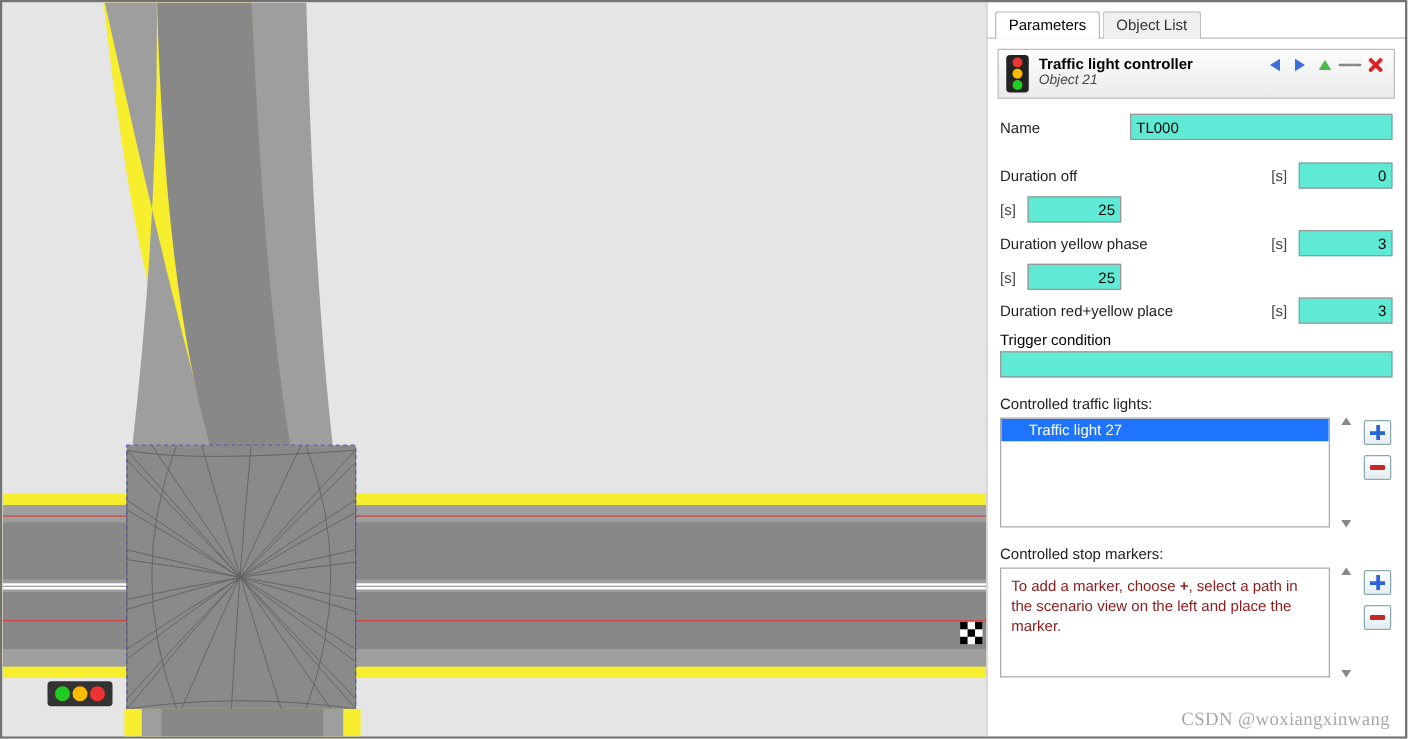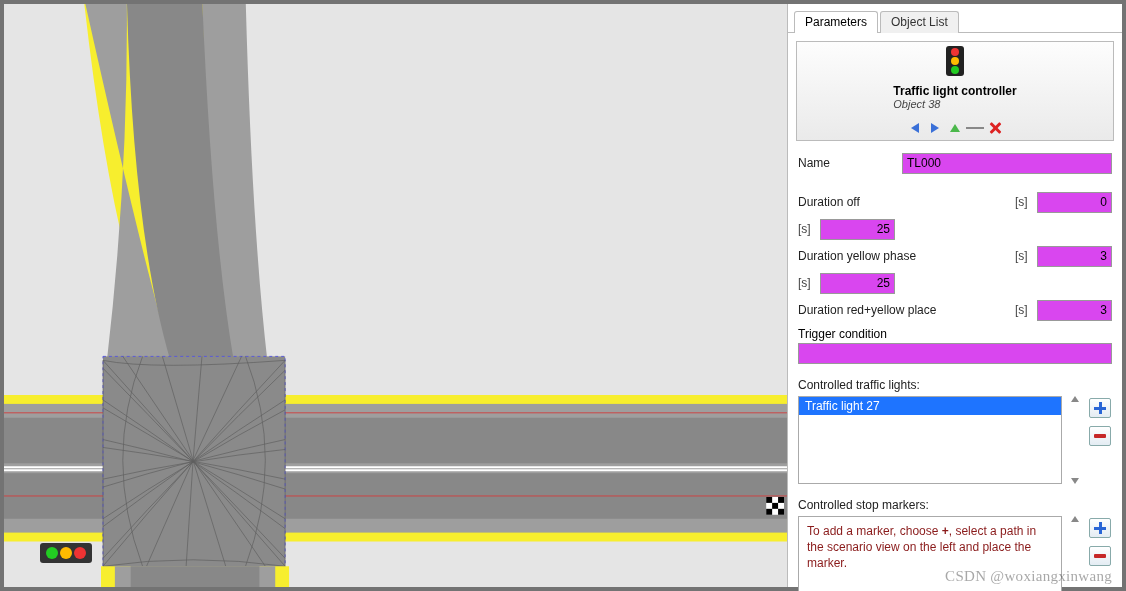--- a/index.html
+++ b/index.html
@@ -1,26 +1,26 @@
 <!DOCTYPE html>
 <html><head>
 <meta charset="utf-8">
 <style>
   * { box-sizing: border-box; margin: 0; padding: 0; font-family: Tahoma, Geneva, sans-serif; font-size: 12px; }
   body { background:#fff; width:1126px; height:591px; overflow:hidden; position:relative; }
-  .app { display:flex; width:100%; height:100%; border:4px solid #737373; }
+  .app { display:flex; width:100%; height:100%; border:2px solid #737373; }
   .scenario-view { flex:1; position:relative; background:#e5e5e5; overflow:hidden; }
   .scenario-svg { position:absolute; inset:0; }
   .right-panel { width:335px; background:#fff; border-left:1px solid #bbb; display:flex; flex-direction:column; }
   
   .tabs { display:flex; padding:6px 6px 0 6px; border-bottom:1px solid #bbb; }
   .tab { padding:3px 10px 4px; border:1px solid #bbb; border-bottom:none; margin-right:2px; background:#fff; border-top-left-radius:3px; border-top-right-radius:3px; cursor:default; position:relative; top:1px; }
   .tab.inactive { background:#f0f0f0; color:#333; }
   
-  .obj-header { margin:8px 8px 6px 8px; padding:4px 6px; border:1px solid #bbb; display:flex; align-items:center; gap:8px; background:linear-gradient(#fdfdfd,#eaeaea);flex-direction:column; }
+  .obj-header { margin:8px 8px 6px 8px; padding:4px 6px; border:1px solid #bbb; display:flex; align-items:flex-start; gap:8px; background:linear-gradient(#fdfdfd,#eaeaea); }
   .traffic-icon { width:18px; height:30px; background:#222; border-radius:3px; display:flex; flex-direction:column; justify-content:space-around; align-items:center; padding:2px 0; }
   .traffic-icon .l { width:8px; height:8px; border-radius:50%; }
   .lr{background:#e33;} .ly{background:#fb0;} .lg{background:#2c2;}
   .obj-title { flex:1; display:flex; flex-direction:column; line-height:1.2; }
   .obj-title-main{font-weight:bold;} .obj-title-sub{color:#444; font-style:italic; font-size:11px;}
   .hdr-btns { display:flex; gap:2px; align-items:center; }
   .ico-btn { width:18px; height:16px; display:flex; align-items:center; justify-content:center; }
   .arrow{width:0;height:0; border-top:5px solid transparent; border-bottom:5px solid transparent;}
   .arrow.left{border-right:8px solid #3a70d8;}
   .arrow.right{border-left:8px solid #3a70d8;}
@@ -30,26 +30,26 @@
   .del-ico:before,.del-ico:after{content:"";position:absolute;left:6px;top:0;width:3px;height:14px;background:#d22;border-radius:1px;}
   .del-ico:before{transform:rotate(45deg);} .del-ico:after{transform:rotate(-45deg);}
   
   .form { padding:0 10px; }
   .row { display:flex; align-items:center; margin:6px 0; }
   .row label { flex:1; color:#222; }
   .unit { width:22px; color:#444; text-align:left; }
   .row input[type=text].wide { width:210px; }
   .row input[type=text].num { width:75px; text-align:right; }
   .row select { width:115px; }
-  input,select{ padding:2px 4px; border:1px solid #999; background:#d946ef; font-size:12px; height:21px;}
+  input,select{ padding:2px 4px; border:1px solid #999; background:#5eead4; font-size:12px; height:21px;}
   .full-input { width:100%; margin-top:2px; }
   .section-label { margin:14px 0 4px 0; color:#222; }
   .listwrap { display:flex; gap:6px; }
   .listbox { flex:1; background:#fff; border:1px solid #aaa; height:88px; overflow:auto; padding:0; }
-  .listbox .item { padding:2px 6px; }
+  .listbox .item { padding:2px 22px; }
   .listbox .item.sel { background:#1e74ff; color:#fff; }
   .listbox .hint { padding:6px 8px; color:#8a1b1b; line-height:1.35; }
   .arrowcol { width:14px; display:flex; flex-direction:column; justify-content:space-between; align-items:center; }
   .scroll-stub{width:0;height:0;border-left:4px solid transparent;border-right:4px solid transparent;}
   .scroll-up{border-bottom:6px solid #888;} .scroll-down{border-top:6px solid #888;}
   .btncol { width:24px; display:flex; flex-direction:column; gap:8px; align-items:center; padding-top:2px;}
   .sq-btn{width:22px;height:20px;border:1px solid #8aa;background:linear-gradient(#fff,#e4ecf3);display:flex;align-items:center;justify-content:center;border-radius:2px;}
   .plus{position:relative;width:12px;height:12px;}
   .plus:before,.plus:after{content:"";position:absolute;background:#2a66d6;}
   .plus:before{left:5px;top:0;width:3px;height:12px;} .plus:after{top:5px;left:0;width:12px;height:3px;}
@@ -140,21 +140,21 @@
     </div>
 
     <div class="obj-header">
       <div class="traffic-icon">
         <span class="l lr"></span>
           <span class="l ly"></span>
           <span class="l lg"></span>
       </div>
       <div class="obj-title">
         <span class="obj-title-main">Traffic light controller</span>
-        <span class="obj-title-sub">Object 38</span>
+        <span class="obj-title-sub">Object 21</span>
       </div>
       <div class="hdr-btns">
         <div class="ico-btn">
             <div class="arrow left"></div>
           </div>
         <div class="ico-btn">
             <div class="arrow right"></div>
           </div>
         <div class="ico-btn">
             <div class="arrow up"></div>

